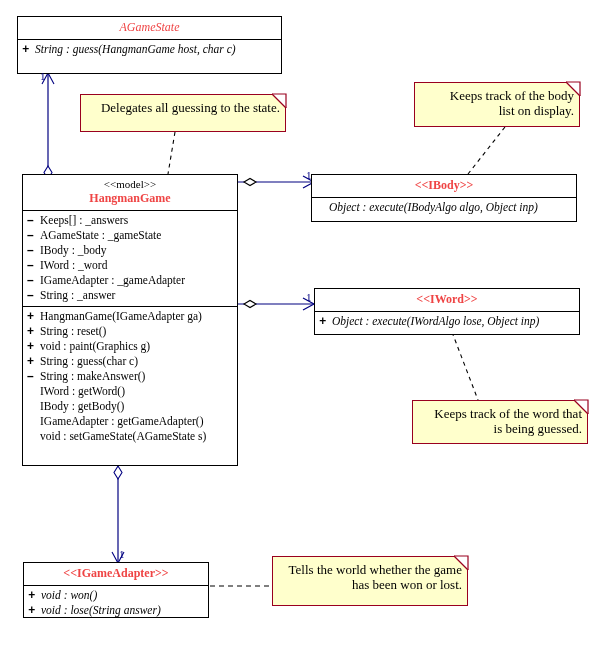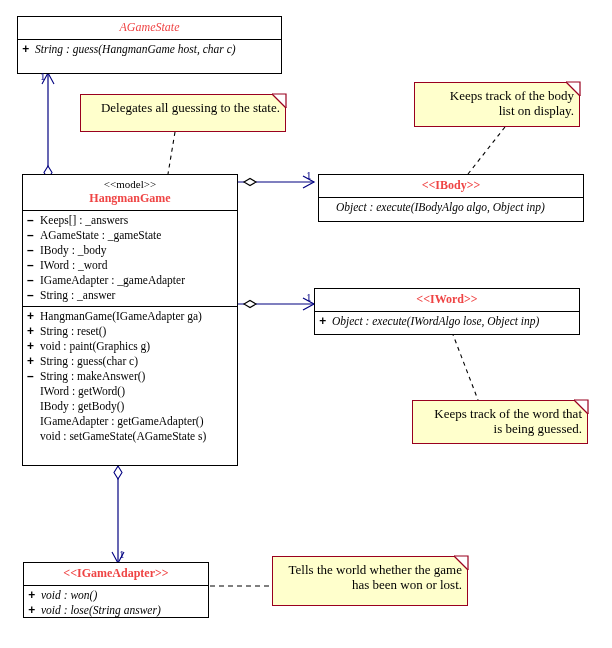--- a/index.html
+++ b/index.html
@@ -273,21 +273,21 @@
         <span class="vis"></span>
         <span>IGameAdapter : getGameAdapter()</span>
       </span>
       <span class="member">
         <span class="vis"></span>
         <span>void : setGameState(AGameState s)</span>
       </span>
     </div>
   </div>
 
-  <div class="uml-class" style="left:318px; top:174px; width:266px; height:48px;">
+  <div class="uml-class" style="left:311px; top:174px; width:266px; height:48px;">
     <div class="uml-head">
       <div class="cls-name iface">&lt;&lt;IBody&gt;&gt;</div>
     </div>
     <div class="uml-compartment last">
       <span class="member italic">
         <span class="vis"></span>
         <span>Object : execute(IBodyAlgo algo, Object inp)</span>
       </span>
     </div>
   </div>

